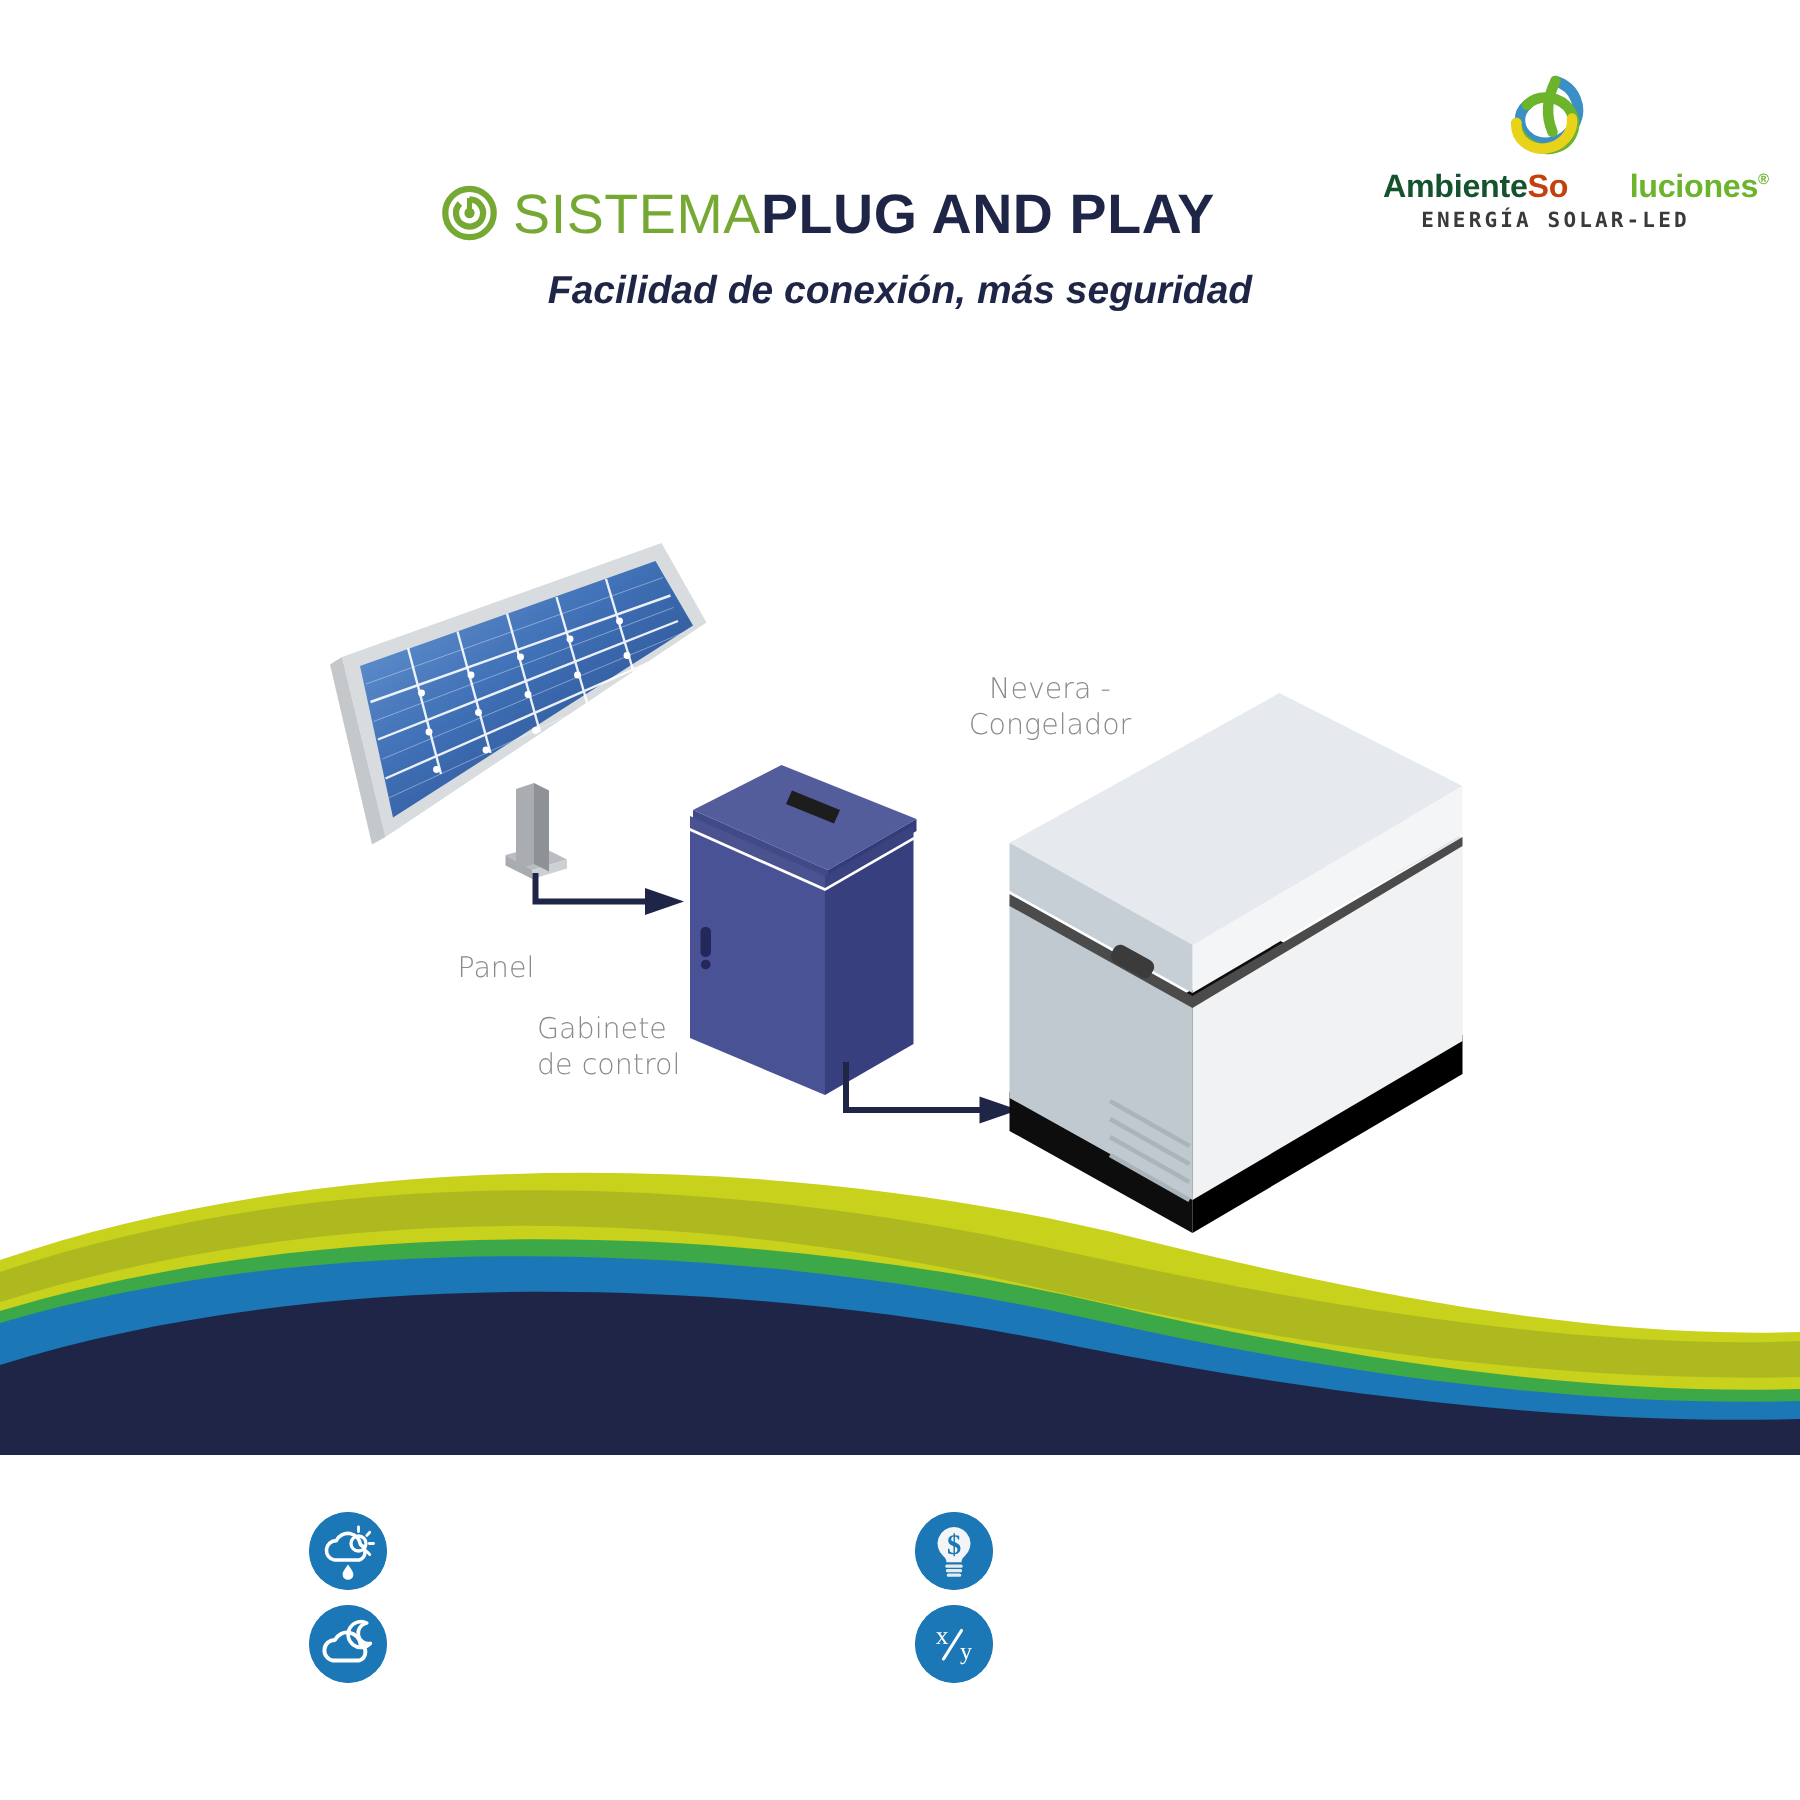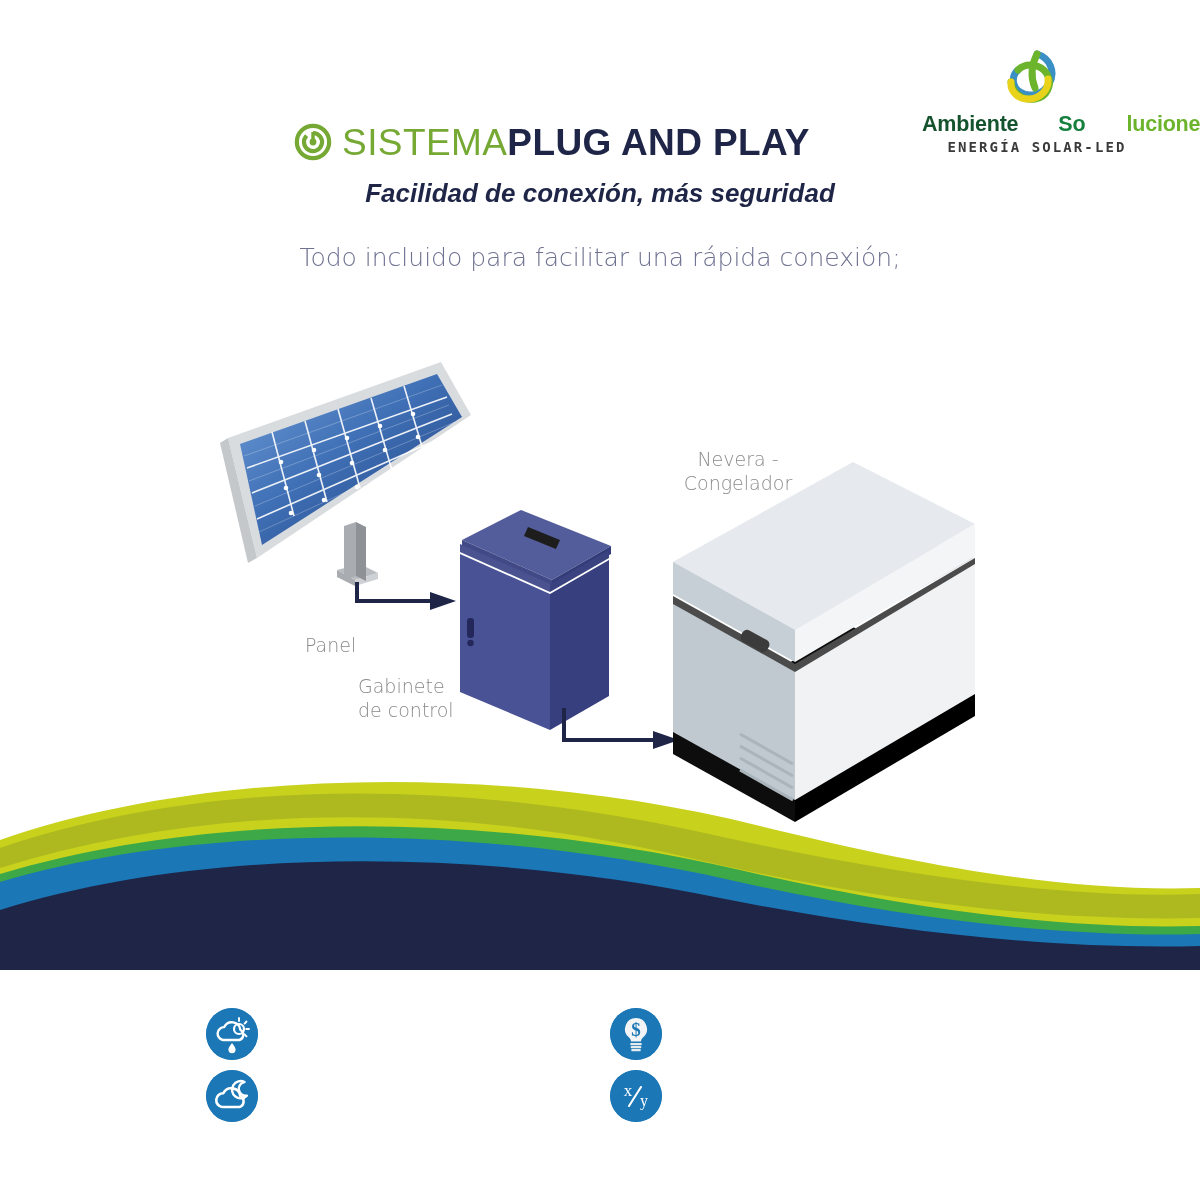--- a/index.html
+++ b/index.html
@@ -33,21 +33,21 @@
     display: block;
   }
   .logo-word {
     font-size: 21.5px;
     font-weight: 600;
     letter-spacing: -0.2px;
     line-height: 1;
     white-space: nowrap;
   }
   .logo-amb { color: #14532d; }
-  .logo-so  { color: #15803d; margin-left: 40px; }
+  .logo-so  { color: #c2410c; }
   .logo-luc { color: #6cb42c; padding-left: 41px; }
   .logo-reg { color: #6cb42c; font-size: 10px; vertical-align: super; }
   .logo-sub {
     font-size: 14px;
     color: #3a3a3a;
     letter-spacing: 2.1px;
     font-weight: 600;
     margin-top: 3px;
     font-family: "DejaVu Sans Mono", monospace;
   }
@@ -114,21 +114,21 @@
   .diag-label {
     position: absolute;
     color: #8a8a8a;
     font-size: 19px;
     line-height: 1.26;
     font-family: "DejaVu Sans", sans-serif;
     font-weight: 300;
   }
   .lbl-panel    { left: 305px; top: 256px; margin-top: 48px; }
   .lbl-gabinete { left: 358px; top: 345px; text-align: left; width: 100px; }
-  .lbl-nevera   { left: 645px; top: 118px; text-align: center; width: 110px; margin-left: 38px; }
+  .lbl-nevera   { left: 645px; top: 118px; text-align: center; width: 110px; }
 
   
   .wave {
     position: absolute;
     left: 0;
     top: 770px;
     width: 1200px;
     height: 200px;
   }
   .footer {
@@ -201,21 +201,20 @@
       <circle cx="20" cy="20" r="17" fill="none" stroke="#76a933" stroke-width="4.4"></circle>
       <path d="M20 20 m0,-9.5 a9.5,9.5 0 1,1 -6.7,2.8" fill="none" stroke="#76a933" stroke-width="4.4" stroke-linecap="butt"></path>
       <circle cx="20" cy="20" r="3.6" fill="#76a933"></circle>
       <rect x="18.2" y="9.5" width="3.6" height="9" fill="#76a933"></rect>
     </svg><span class="title-green">SISTEMA</span><span class="title-navy">PLUG AND PLAY</span>
   </div>
 
   <div class="subtitle">Facilidad de conexión, más seguridad</div>
 
   <div class="lead">
-    <div>Todo incluido para facilitar una rápida conexión;</div>
   </div>
 
   <div class="diagram">
 
     <svg width="1200" height="500" viewBox="0 0 1200 500" style="position:absolute;left:0;top:0;">
       <defs>
         <linearGradient id="panelGrad" x1="0" y1="0" x2="1" y2="1">
           <stop offset="0%" stop-color="#6f9fd8"></stop>
           <stop offset="45%" stop-color="#3f6fb5"></stop>
           <stop offset="100%" stop-color="#21407e"></stop>

